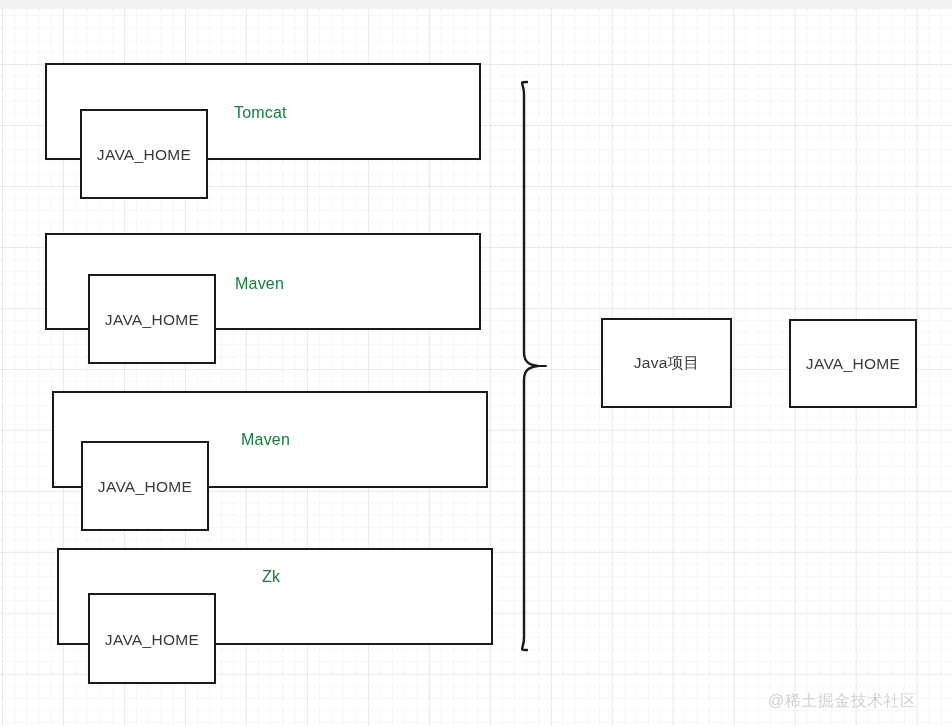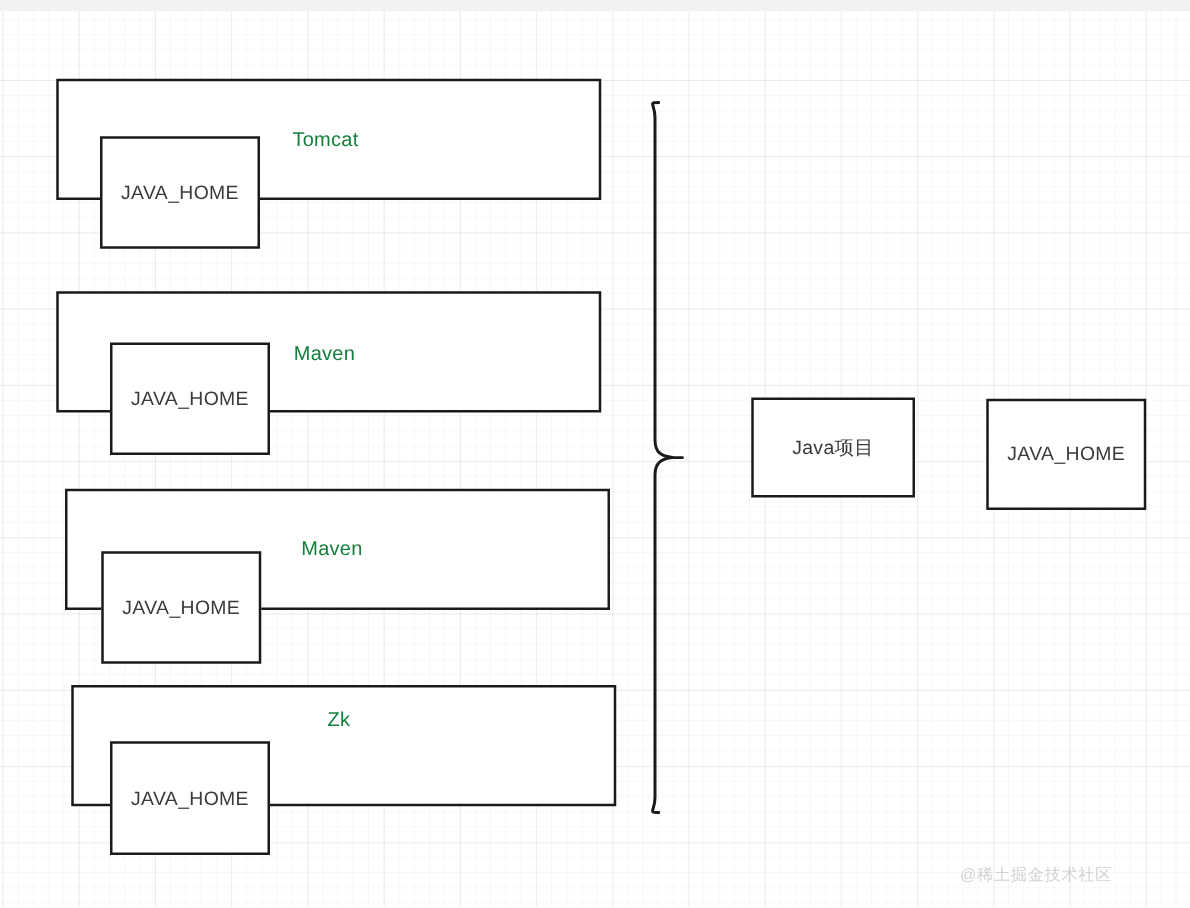--- a/index.html
+++ b/index.html
@@ -89,21 +89,21 @@
     letter-spacing: 0.3px;
   }
   
   .brace {
     position: absolute;
   }
   
   .watermark {
     position: absolute;
     color: #d2d2d2;
-    font-size: 13px;
+    font-size: 16px;
     white-space: nowrap;
     letter-spacing: 0.5px;
   }
 </style>
 </head>
 <body>
 
 <div id="canvas">
 
   <div class="grid-small"></div>
@@ -140,21 +140,21 @@
                C 13 12, 19 13, 19 24
                L 19 282
                C 19 292, 24 295, 33 296
                C 24 297, 19 300, 19 310
                L 19 568
                C 19 579, 13 580, 22 580" stroke="#1a1a1a" stroke-width="2.4" fill="none" stroke-linecap="round" stroke-linejoin="round"></path>
       <path d="M 33 296 L 41 296" stroke="#1a1a1a" stroke-width="2.2" fill="none" stroke-linecap="round"></path>
     </svg>
   </div>
 
-  <div class="plain-box" style="left:601px; top:318px; width:131px; height:80px;">
+  <div class="plain-box" style="left:601px; top:318px; width:131px; height:90px;">
     <span class="plain-label">Java项目</span>
   </div>
 
   <div class="plain-box" style="left:789px; top:319px; width:128px; height:89px;">
     <span class="plain-label">JAVA_HOME</span>
   </div>
 
   <div class="watermark" style="left:768px; top:691px;">@稀土掘金技术社区</div>
 
 </div>

